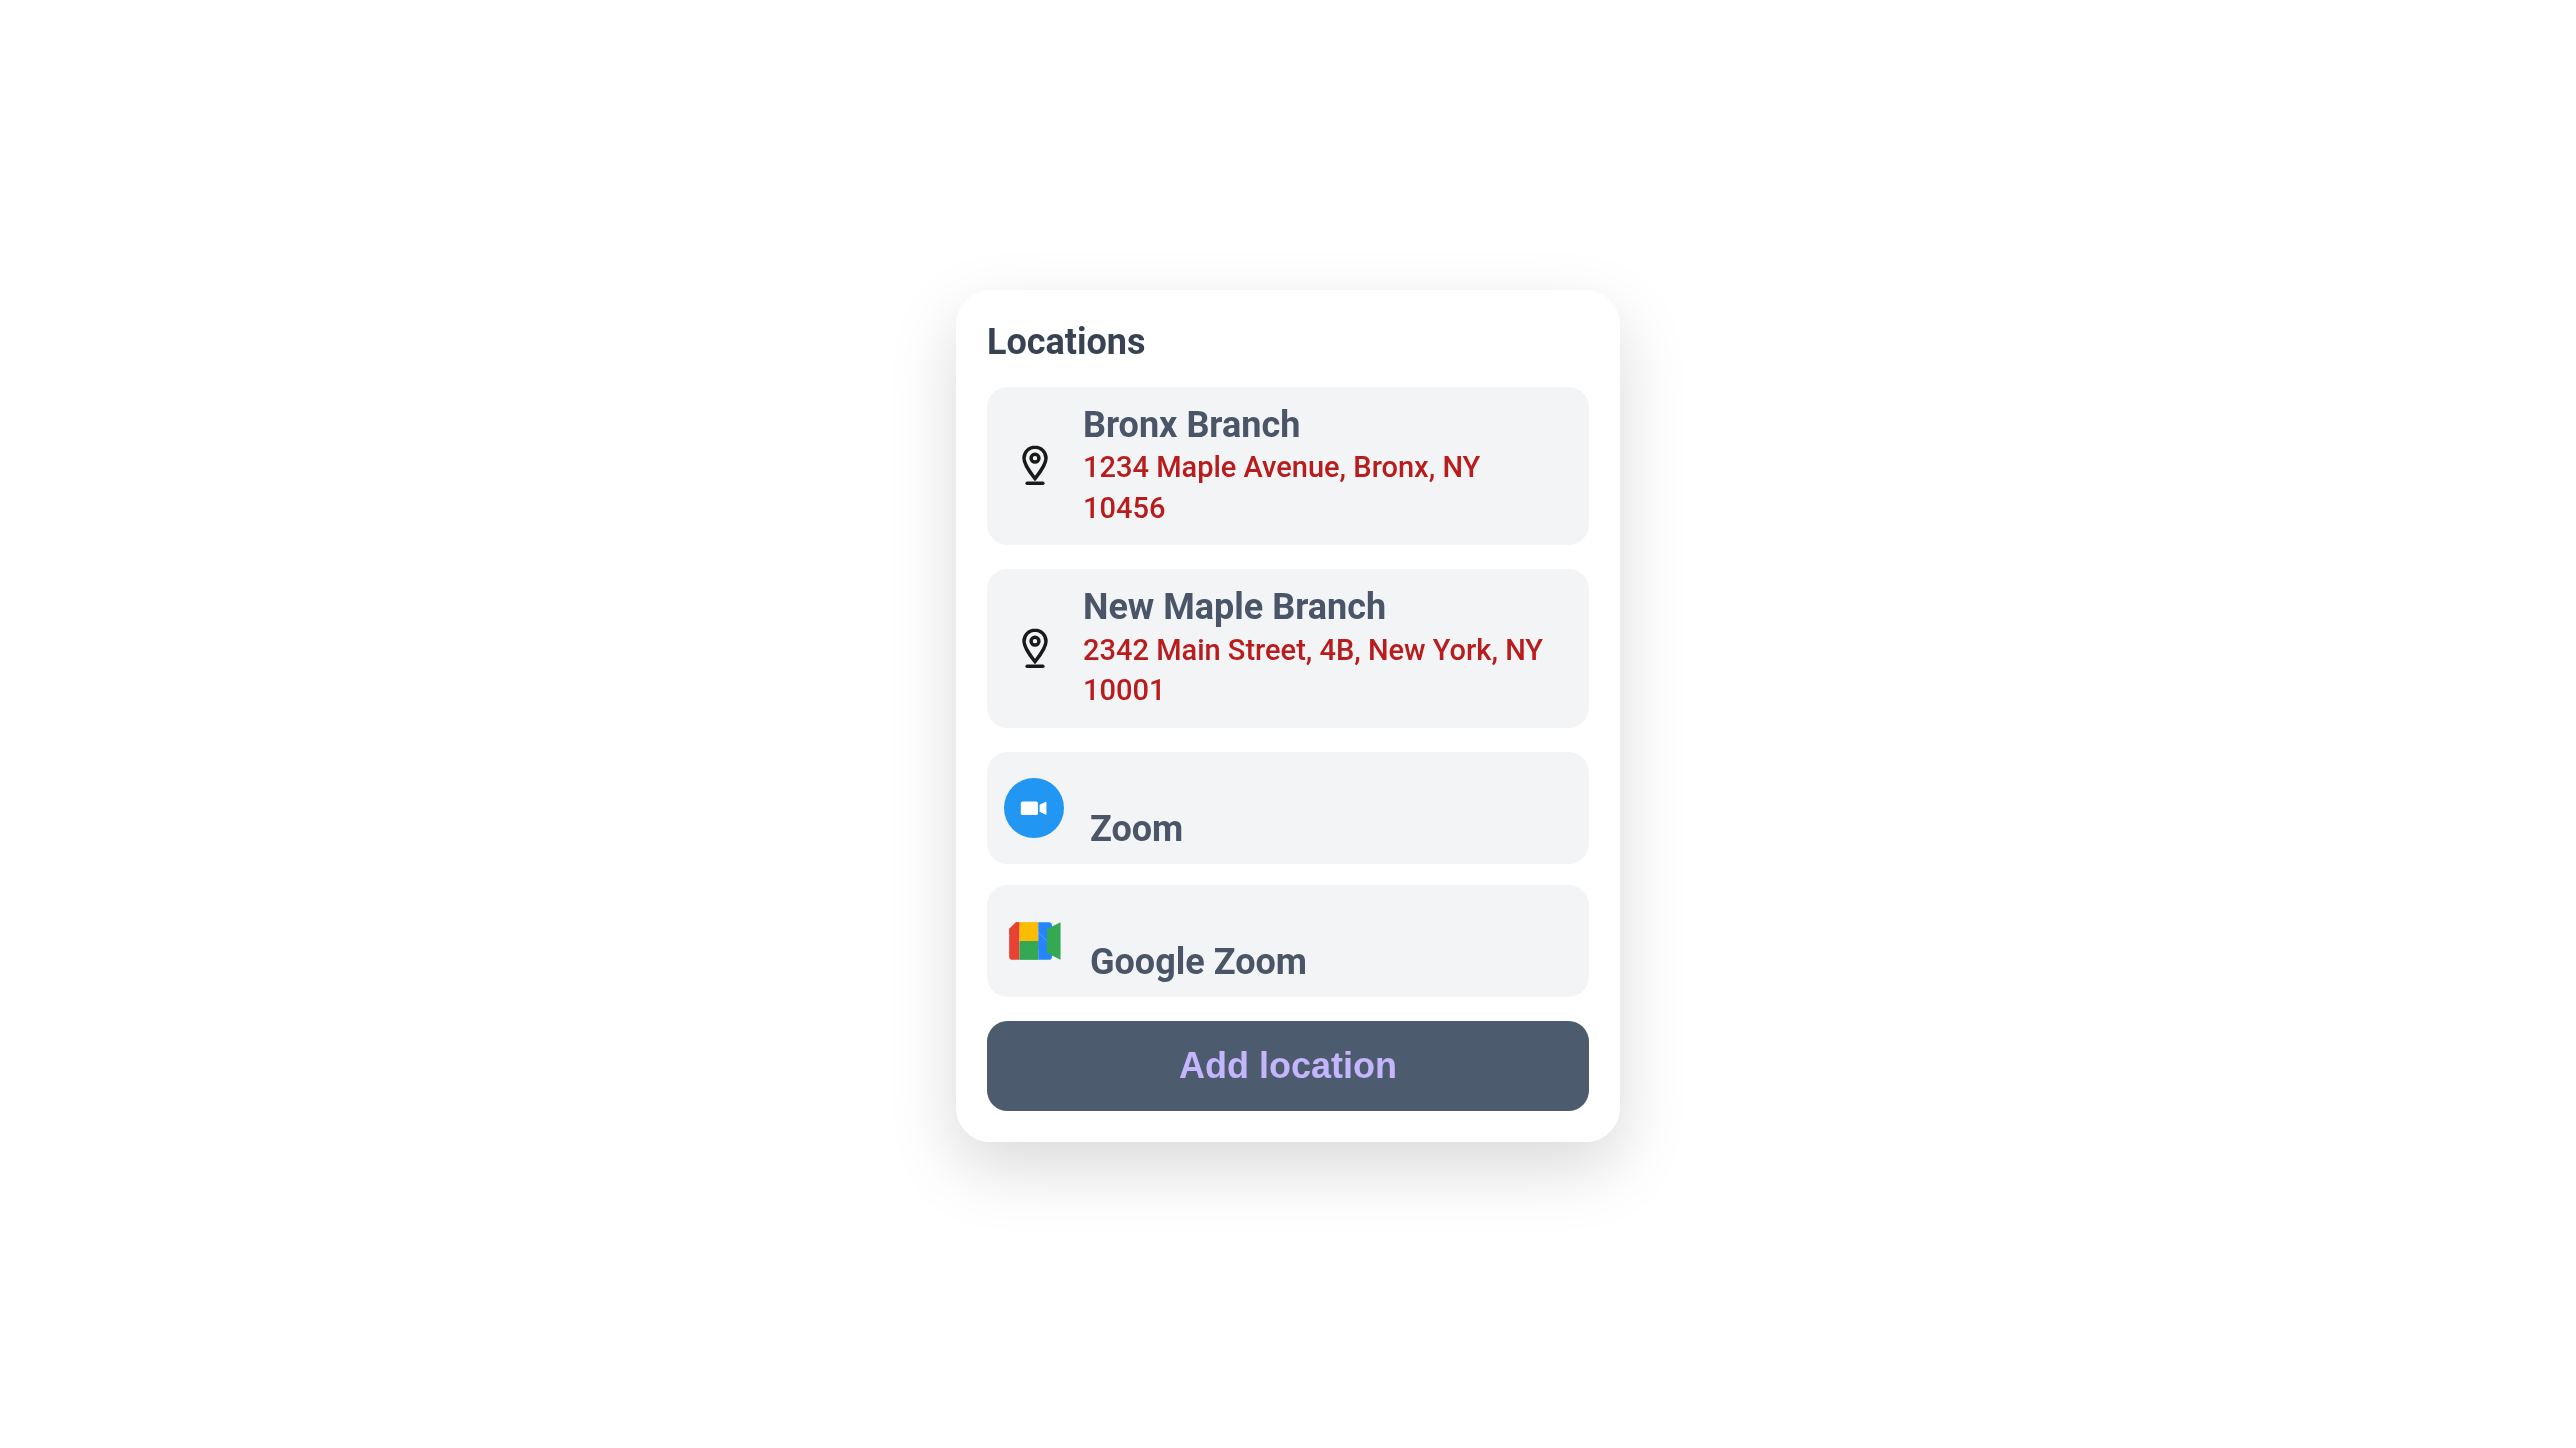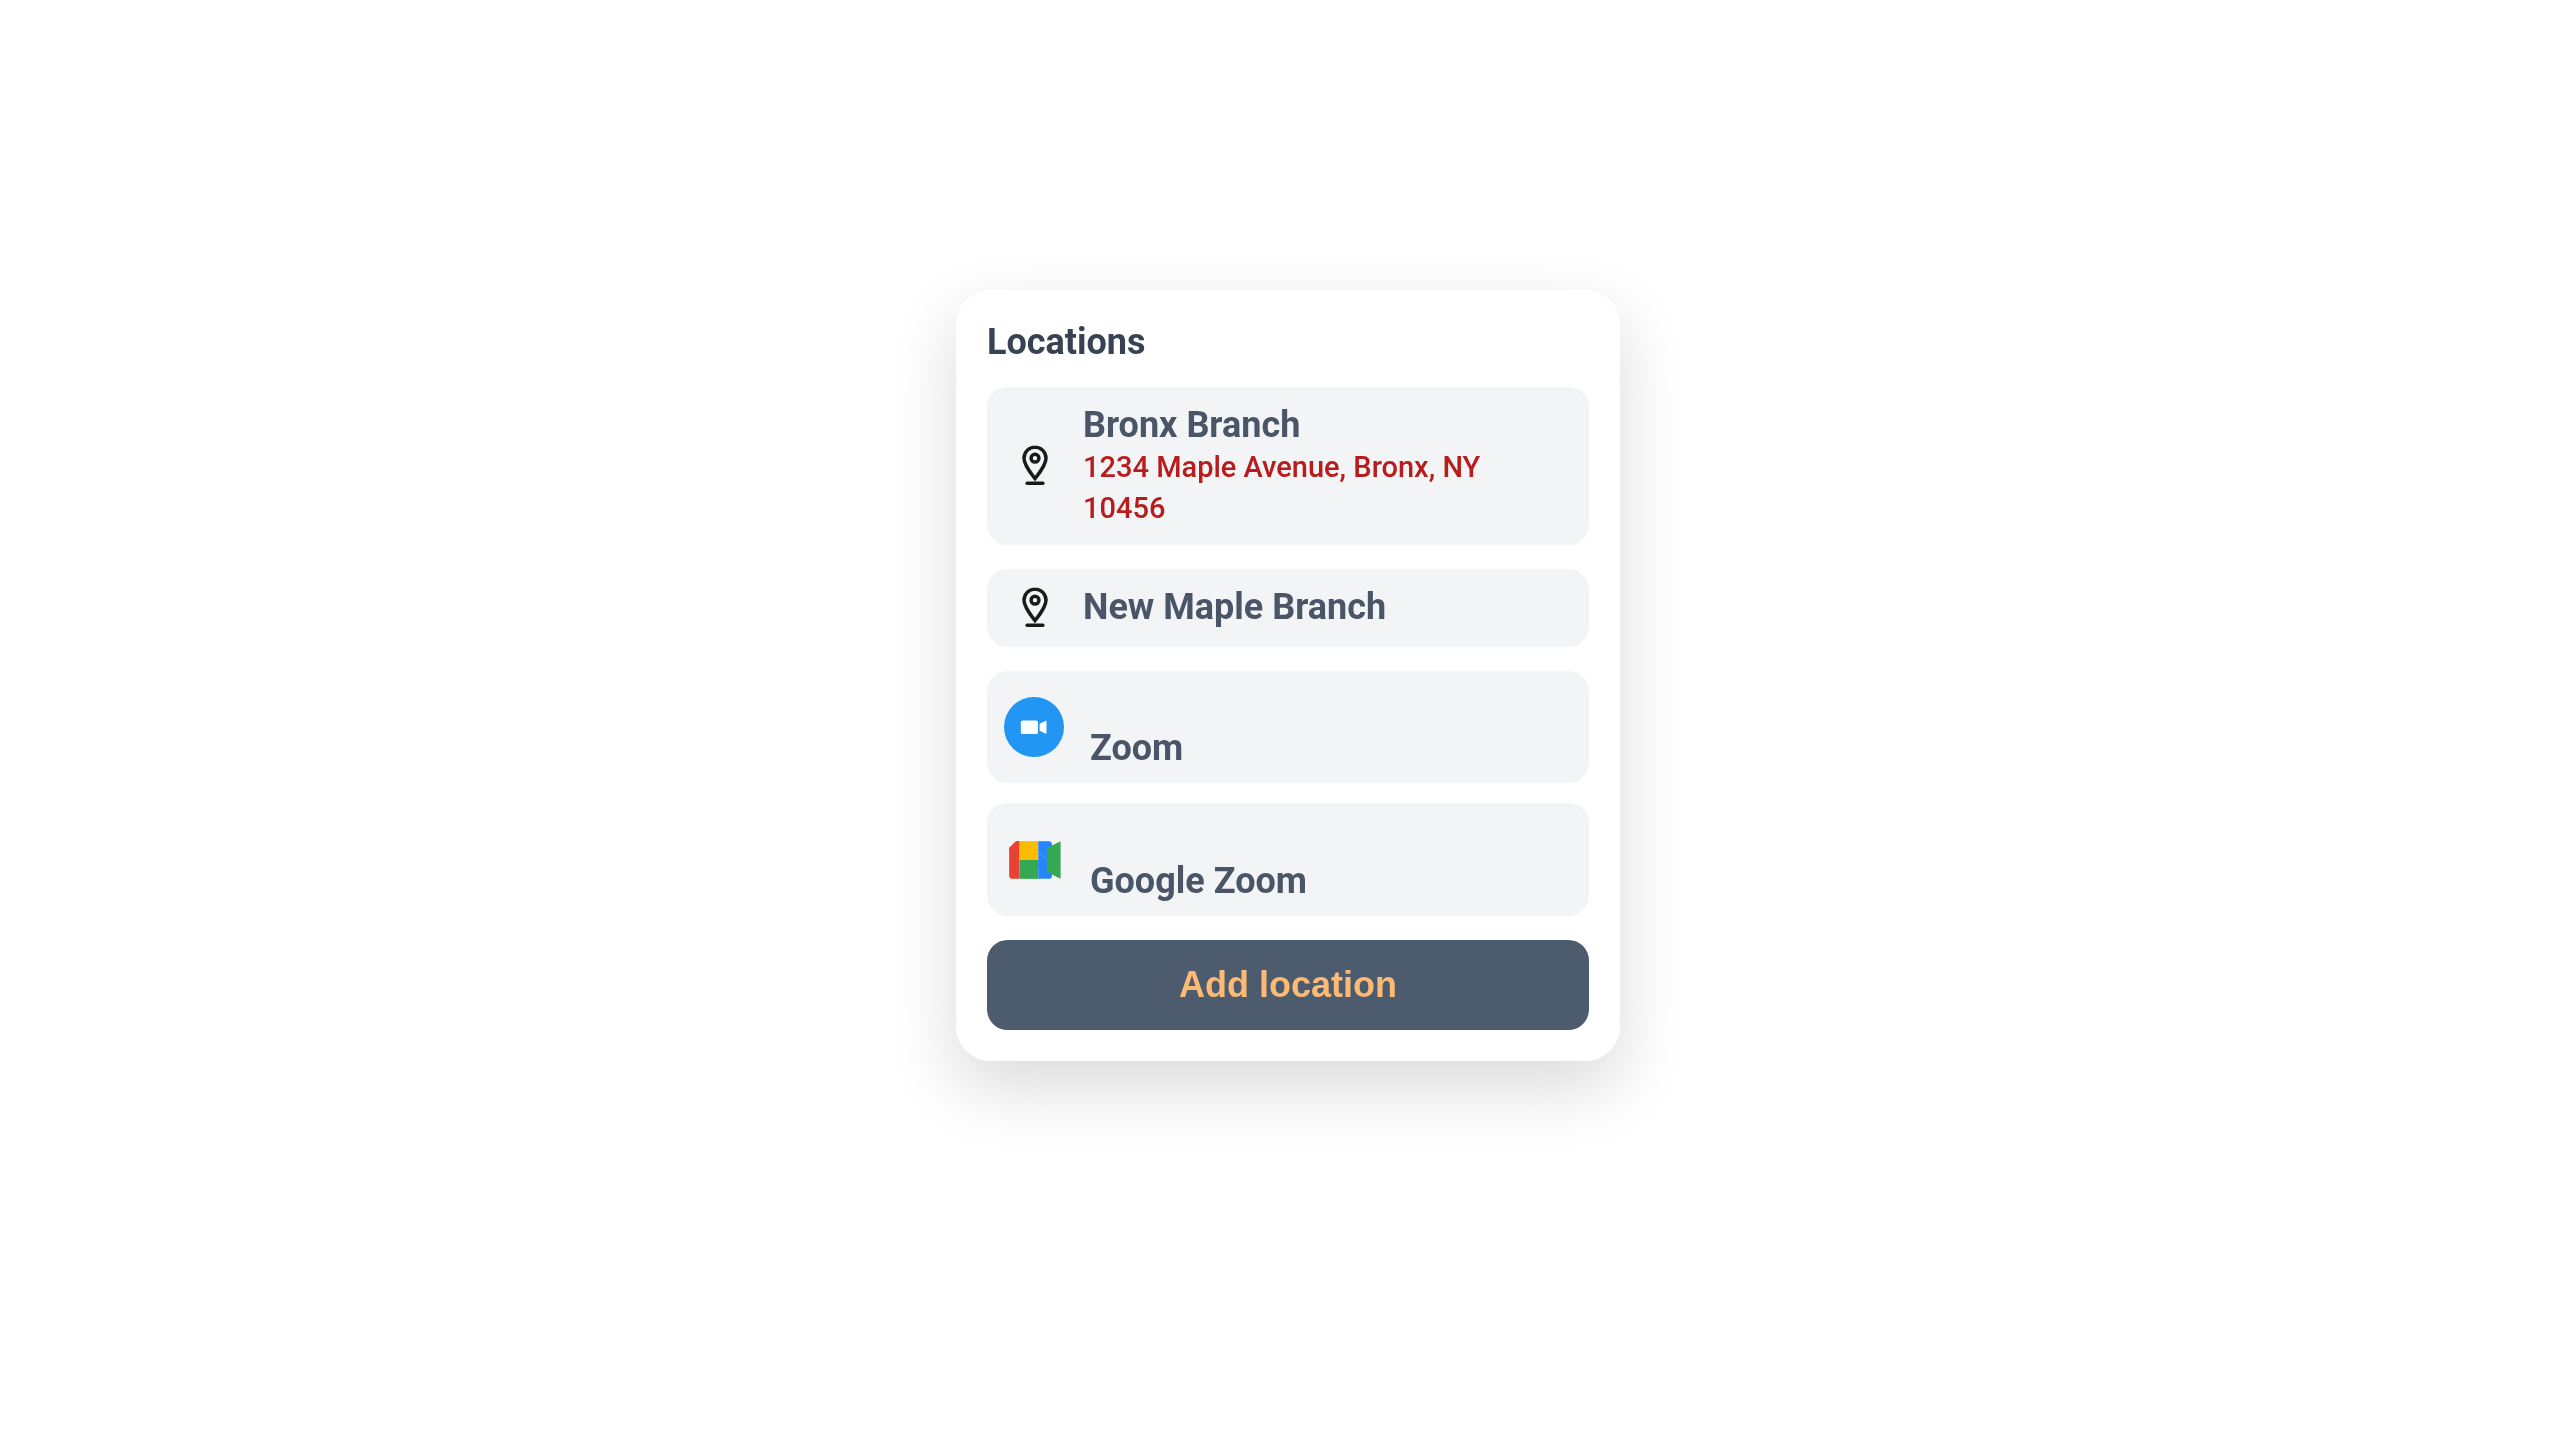--- a/index.html
+++ b/index.html
@@ -90,21 +90,21 @@
     
     .location-label {
       font-size: 36px;
       font-weight: 700;
       color: #4a5568;
       margin-top: 43px;
     }
     
     .add-button {
       background: #4d5b6e;
-      color: #fdba74;
+      color: #c4b5fd;
       border: none;
       border-radius: 20.5px;
       padding: 24px;
       width: 100%;
       font-size: 36px;
       font-weight: 700;
       cursor: pointer;
       margin-top: 3.4px;
     }
     
@@ -141,20 +141,21 @@
   <div class="location-item">
     <div class="location-icon">
       <svg width="38" height="44" viewBox="0 0 24 28" fill="none">
         <path d="M12 2C8.13 2 5 5.13 5 9c0 4.5 7 13 7 13s7-8.5 7-13c0-3.87-3.13-7-7-7z" stroke="#1a1a1a" stroke-width="2.2" fill="none"></path>
         <circle cx="12" cy="9" r="2.5" stroke="#1a1a1a" stroke-width="2.2" fill="none"></circle>
         <line x1="7" y1="25" x2="17" y2="25" stroke="#1a1a1a" stroke-width="2.2" stroke-linecap="round"></line>
       </svg>
     </div>
     <div class="location-text">
       <span class="location-name">New Maple Branch</span>
+      <span class="location-address">2342 Main Street, 4B, New York, NY 10001</span>
     </div>
   </div>
   
   <div class="location-item compact">
     <div class="location-icon-compact">
       <div class="zoom-icon">
         <svg width="31" height="20.5" viewBox="0 0 36 24" fill="none">
           <rect x="2" y="4" width="20" height="16" rx="2" fill="white"></rect>
           <path d="M24 8 L32 4 L32 20 L24 16 Z" fill="white"></path>
         </svg>

